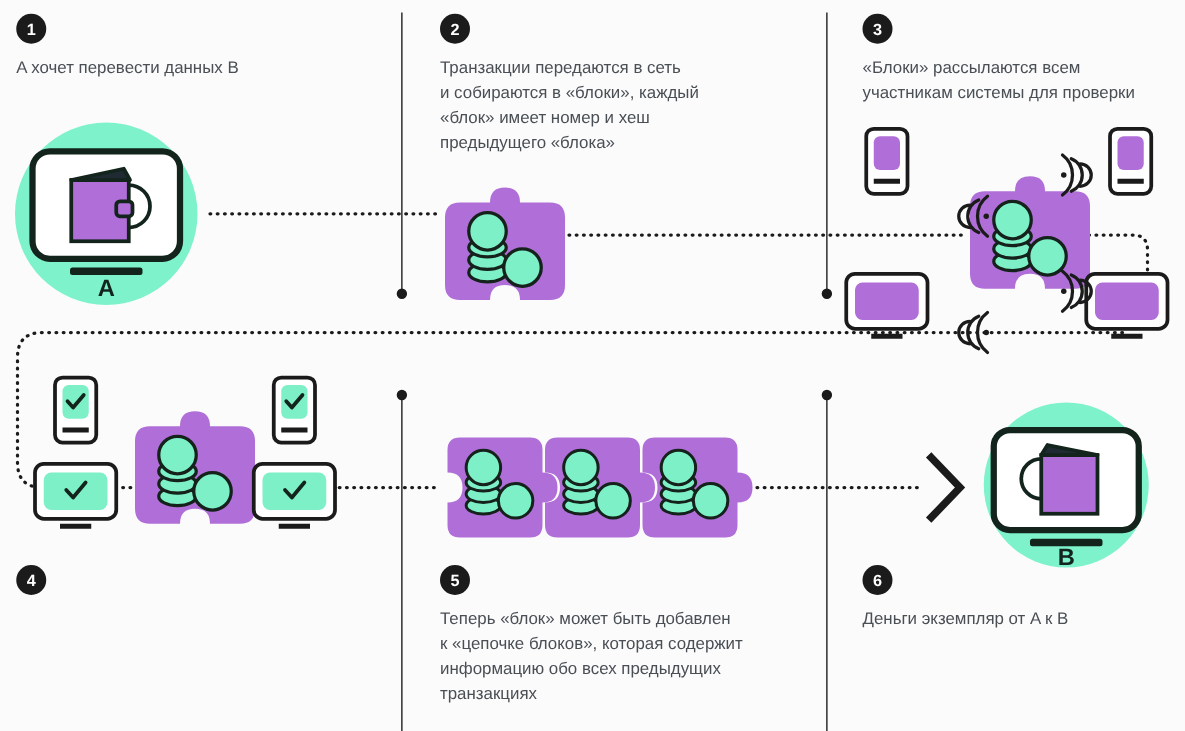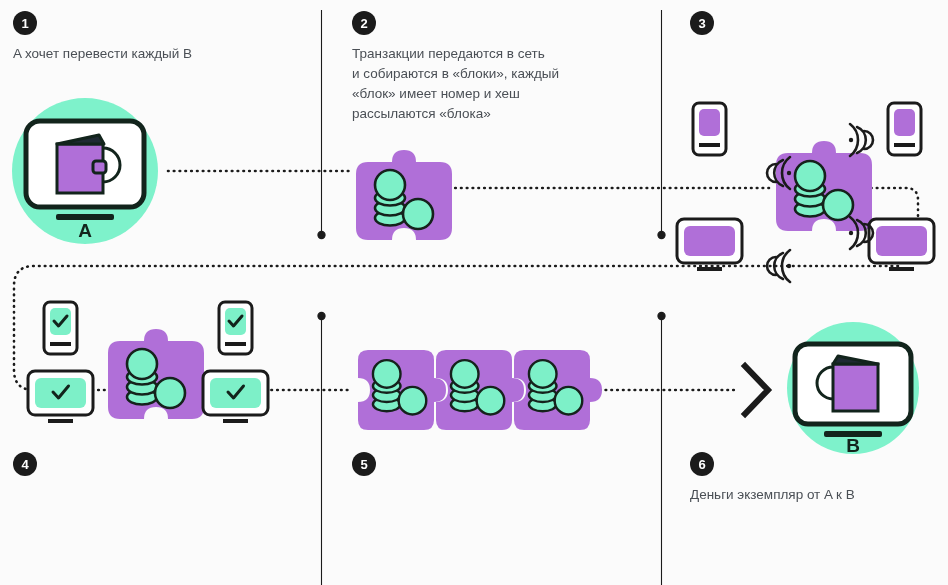--- a/index.html
+++ b/index.html
@@ -242,41 +242,47 @@
         <path d="M878 364 L838 356 L833 364 Z" fill="#1f2a33" stroke="#12241c" stroke-width="3" stroke-linejoin="round"></path>
       </g>
       <text x="853" y="452" text-anchor="middle" fill="#12241c" font-family="Liberation Sans, sans-serif" font-size="19" font-weight="bold">B</text>
     </g>
   </svg>
 
   <div class="layer">
 
     <div class="step s1">
       <div class="badge">1</div>
-      <div class="step-text">A хочет перевести каждый B</div>
+      <div class="step-text">A хочет перевести данных B</div>
     </div>
 
     <div class="step s2">
       <div class="badge">2</div>
       <div class="step-text">Транзакции передаются в сеть
 и собираются в «блоки», каждый
 «блок» имеет номер и хеш
-рассылаются «блока»</div>
+предыдущего «блока»</div>
     </div>
 
     <div class="step s3">
       <div class="badge">3</div>
+      <div class="step-text">«Блоки» рассылаются всем
+участникам системы для проверки</div>
     </div>
 
     <div class="step s4">
       <div class="badge">4</div>
     </div>
 
     <div class="step s5">
       <div class="badge">5</div>
+      <div class="step-text">Теперь «блок» может быть добавлен
+к «цепочке блоков», которая содержит
+информацию обо всех предыдущих
+транзакциях</div>
     </div>
 
     <div class="step s6">
       <div class="badge">6</div>
       <div class="step-text">Деньги экземпляр от A к B</div>
     </div>
 
   </div>
 </div>
 

